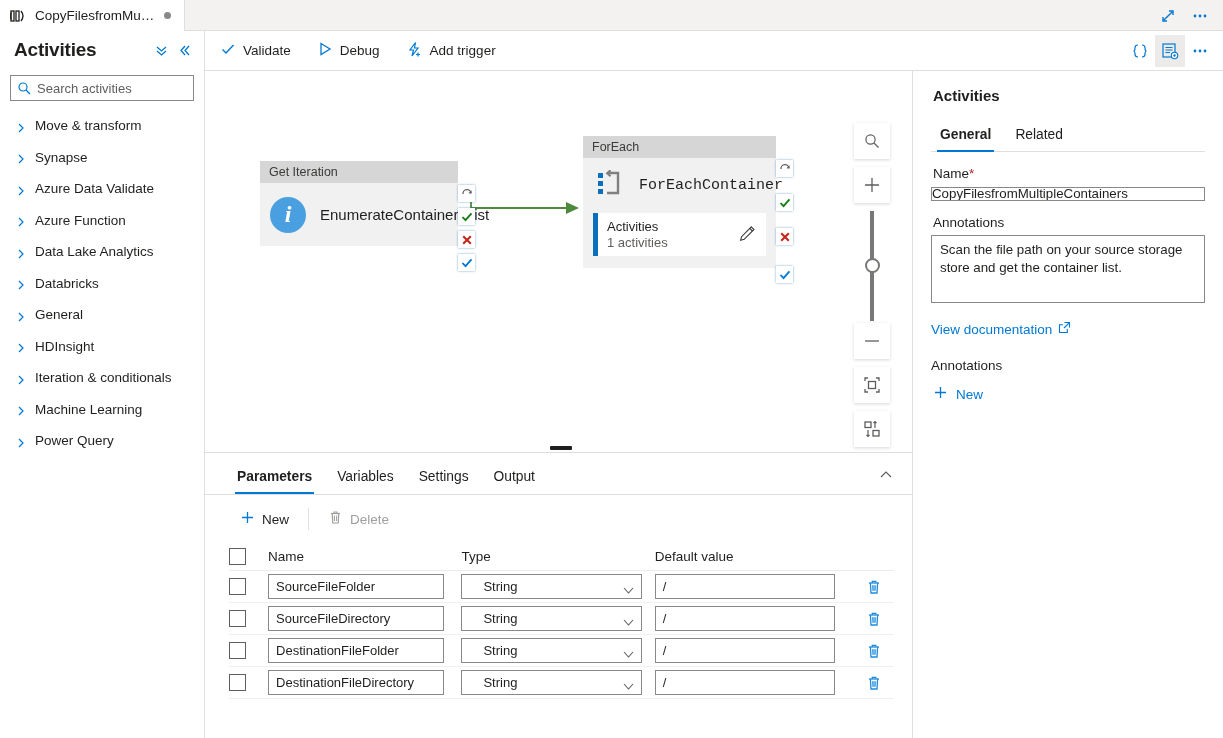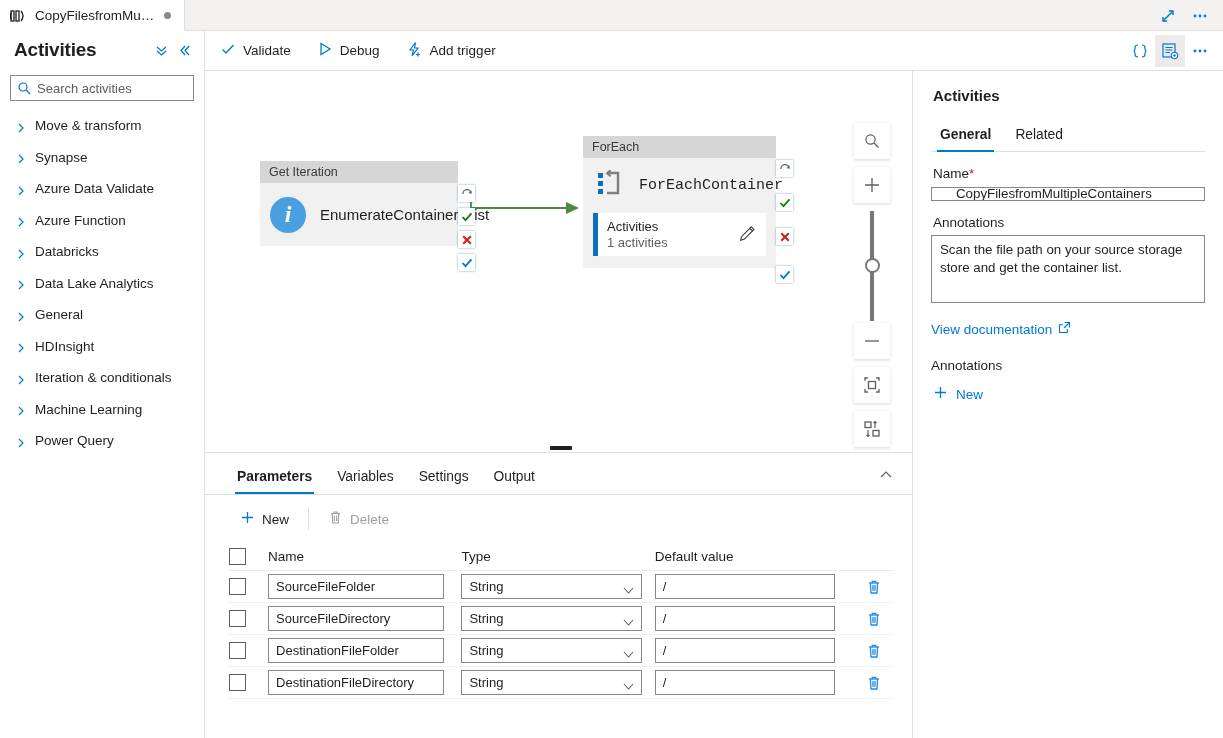--- a/index.html
+++ b/index.html
@@ -218,21 +218,21 @@
   .pcell-del { width: 40px; display: flex; align-items: center; justify-content: center; }
   .hlabel { font-size: 13.5px; color: #201f1e; font-weight: 400; }
   .prow.head .hlabel { font-weight: 400; }
   .tinput {
     width: 176px; height: 25px; border: 1px solid #8a8886; background: #fff;
     font-size: 13px; font-family: "Liberation Sans", sans-serif;
     padding: 0 7px; outline: none; color: #201f1e;
   }
   .tselect {
     width: 181px; height: 25px; border: 1px solid #8a8886; background: #fff;
-    font-size: 13px; padding: 0 7px; display: flex; align-items: center;
+    font-size: 13px; padding: 0 21px; display: flex; align-items: center;
     cursor: pointer; position: relative; color: #201f1e;
   }
   .tselect .sc { position: absolute; right: 7px; top: 8px; }
   .tinput.def { width: 180px; }
   .del-btn { cursor: pointer; display: flex; }
 
   
   .props {
     position: absolute; left: 912px; top: 71px; width: 311px; height: 667px;
     background: #ffffff; border-left: 1px solid #e1dfdd; padding: 0 18px;
@@ -253,21 +253,21 @@
   .ptab.active::after {
     content: ''; position: absolute; left: 6px; right: 6px; bottom: -1px;
     height: 2.5px; background: #0078d4;
   }
   .fld-label {
     font-size: 13.5px; color: #201f1e; margin: 14px 0 5px 2px;
   }
   .req { color: #a4262c; }
   .fld-input {
     width: 100%; height: 14px; border: 1px solid #8a8886; background: #fff;
-    padding: 0 24px; font-size: 13.3px; outline: none; color: #201f1e;
+    padding: 0 0; font-size: 13.3px; outline: none; color: #201f1e;
     font-family: "Liberation Sans", sans-serif;
   }
   .fld-textarea {
     width: 100%; height: 68px; border: 1px solid #8a8886; background: #fff;
     padding: 5px 8px; font-size: 13.3px; outline: none; resize: none;
     color: #201f1e; line-height: 18px;
     font-family: "Liberation Sans", sans-serif;
   }
   .doclink {
     margin-top: 15px; display: inline-flex; align-items: center; gap: 6px;
@@ -378,29 +378,29 @@
             </svg>
         </span>
         <span>Azure Function</span>
       </div>
       <div class="sb-item">
         <span class="sb-caret">
           <svg width="10" height="10" viewBox="0 0 10 10">
               <path d="M3 1 L7 5 L3 9" fill="none" stroke="#0078d4" stroke-width="1.2"></path>
             </svg>
         </span>
+        <span>Data Lake Analytics</span>
+      </div>
+      <div class="sb-item">
+        <span class="sb-caret">
+          <svg width="10" height="10" viewBox="0 0 10 10">
+              <path d="M3 1 L7 5 L3 9" fill="none" stroke="#0078d4" stroke-width="1.2"></path>
+            </svg>
+        </span>
         <span>Databricks</span>
-      </div>
-      <div class="sb-item">
-        <span class="sb-caret">
-          <svg width="10" height="10" viewBox="0 0 10 10">
-              <path d="M3 1 L7 5 L3 9" fill="none" stroke="#0078d4" stroke-width="1.2"></path>
-            </svg>
-        </span>
-        <span>Data Lake Analytics</span>
       </div>
       <div class="sb-item">
         <span class="sb-caret">
           <svg width="10" height="10" viewBox="0 0 10 10">
               <path d="M3 1 L7 5 L3 9" fill="none" stroke="#0078d4" stroke-width="1.2"></path>
             </svg>
         </span>
         <span>General</span>
       </div>
       <div class="sb-item">

